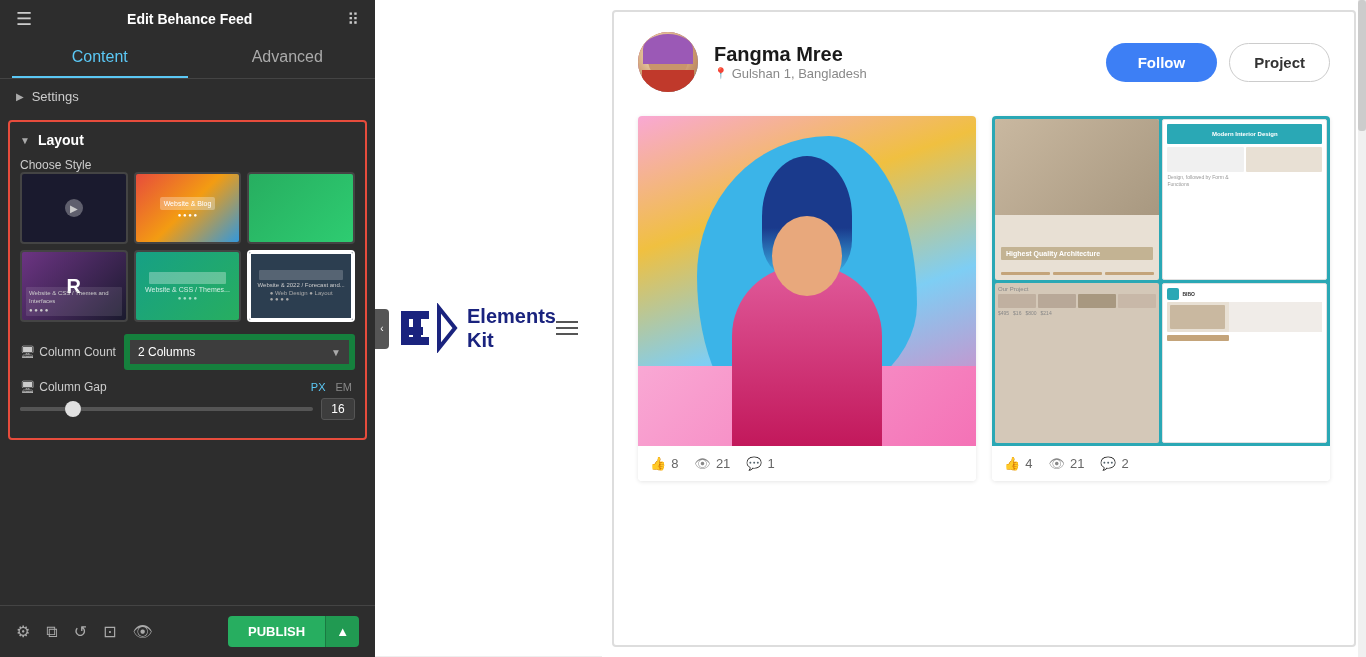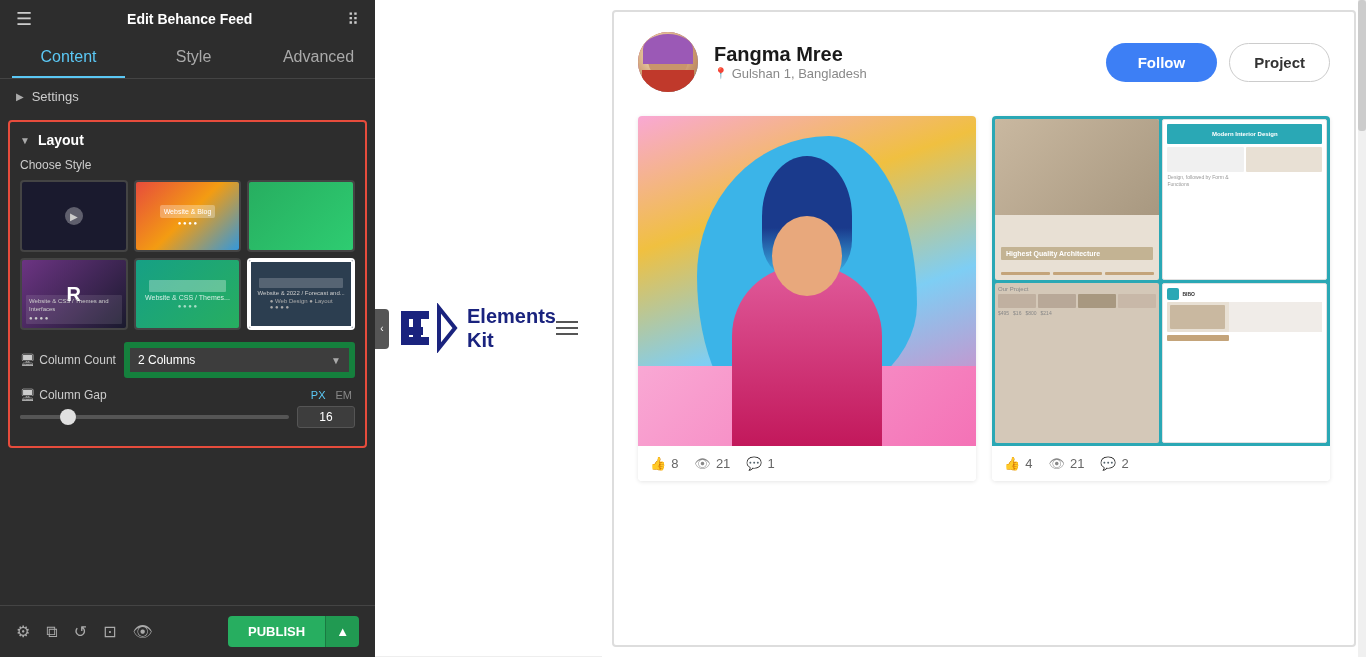--- a/index.html
+++ b/index.html
@@ -77,21 +77,20 @@
       color: #fff;
       font-size: 14px;
       font-weight: 600;
       margin-bottom: 10px;
       cursor: pointer;
     }
 
     .choose-style-label {
       color: #ccc;
       font-size: 12px;
-      margin-bottom: 8px;
     }
 
     .style-grid {
       display: grid;
       grid-template-columns: 1fr 1fr 1fr;
       gap: 6px;
       margin-bottom: 12px;
     }
 
     .style-item {
@@ -212,21 +211,21 @@
       cursor: pointer;
     }
 
     .slider-value {
       background: #3d3d3d;
       border: 1px solid #555;
       color: #fff;
       padding: 3px 0;
       font-size: 12px;
       border-radius: 3px;
-      width: 58px;
+      width: 34px;
       text-align: center;
     }
 
     
     .panel-footer {
       position: absolute;
       bottom: 0;
       left: 0;
       right: 0;
       background: #2d2d2d;
@@ -499,21 +498,20 @@
 <div class="left-panel">
 
   <div class="panel-header">
     <span style="color:#ccc; font-size:18px; cursor:pointer;">☰</span>
     <span style="color:#fff; font-size:14px; font-weight:600;">Edit Behance Feed</span>
     <span style="color:#ccc; font-size:16px; cursor:pointer;">⠿</span>
   </div>
 
   <div class="panel-tabs">
     <div class="panel-tab active">Content</div>
-    <div class="panel-tab">Style</div>
     <div class="panel-tab">Advanced</div>
   </div>
 
   <div class="panel-content">
 
     <div class="settings-section">
       <span style="color:#aaa; font-size:10px;">▶</span>
       <span>Settings</span>
     </div>
 

